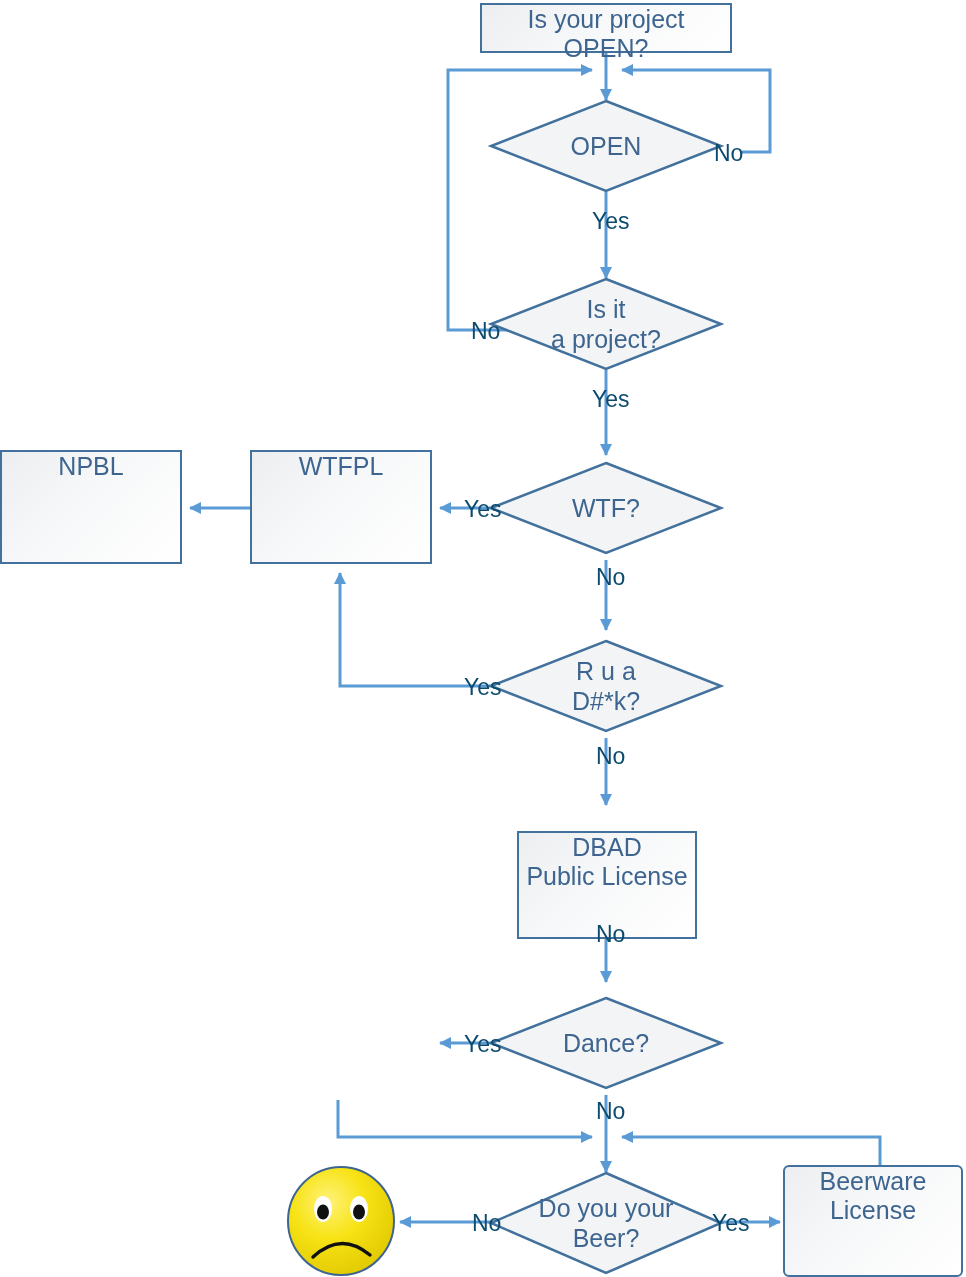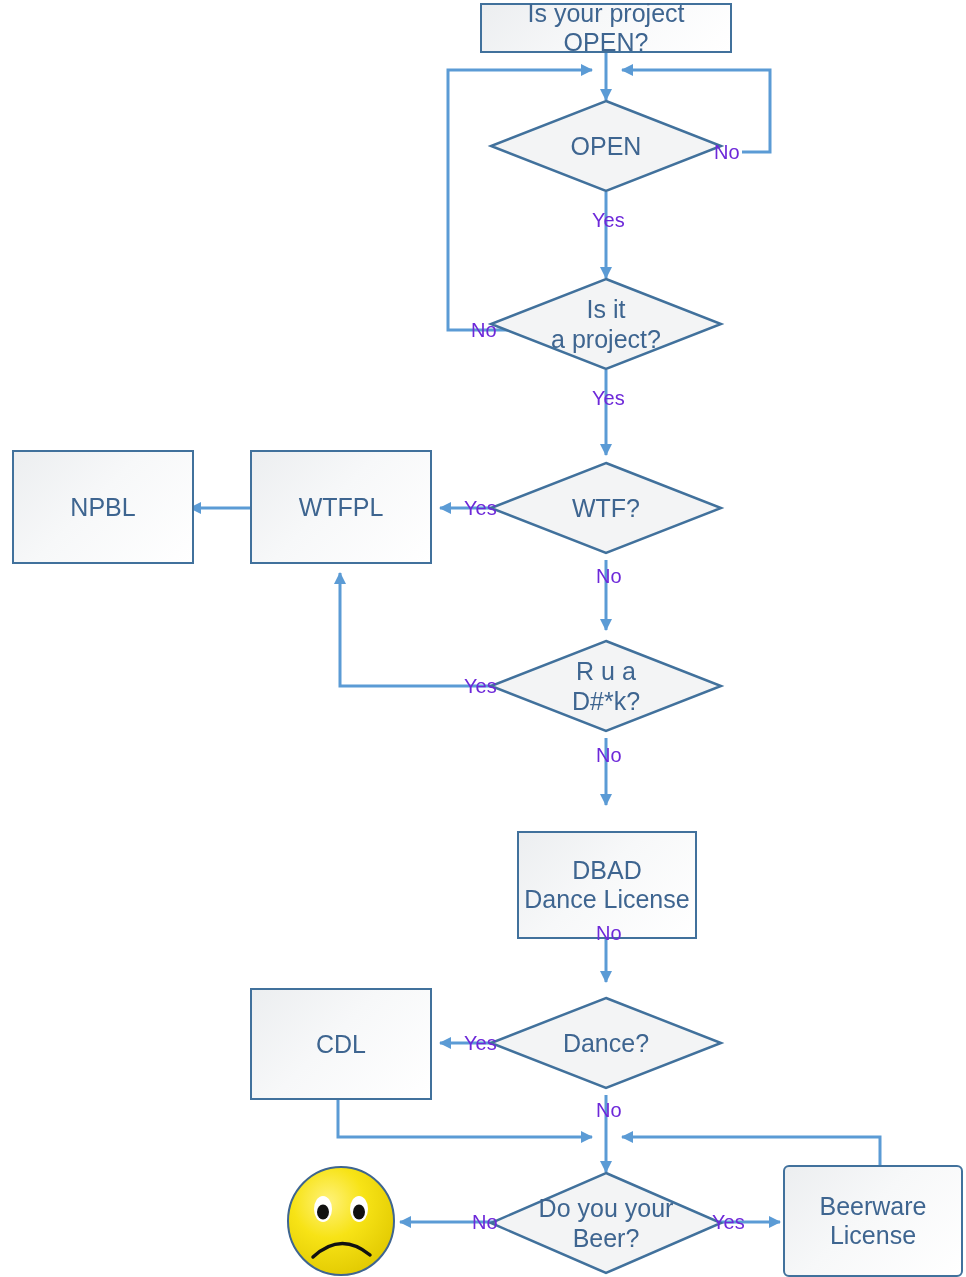--- a/index.html
+++ b/index.html
@@ -22,21 +22,20 @@
     left: 0;
     top: 0;
     width: 966px;
     height: 1277px;
     pointer-events: none;
   }
   .node {
     position: absolute;
     box-sizing: border-box;
     display: flex;
-    align-items: center;
     justify-content: center;
     text-align: center;
     color: #3E6590;
     line-height: 1.15;
   }
   .rect {
     border: 2px solid #41719C;
     background: linear-gradient(135deg, #eceef0 0%, #f7f8f9 45%, #ffffff 100%);
     font-size: 25px;
   }
@@ -59,22 +58,22 @@
     align-items: center;
     justify-content: center;
     text-align: center;
     color: #3E6590;
     font-size: 25px;
     line-height: 1.2;
     pointer-events: none;
   }
   .edge-label {
     position: absolute;
-    color: #6d28d9;
-    font-size: 20px;
+    color: #0c4a6e;
+    font-size: 23px;
     white-space: nowrap;
     line-height: 1;
   }
   .smiley {
     position: absolute;
   }
 </style>
 </head>
 <body>
 
@@ -158,53 +157,50 @@
     <svg width="232" height="92" viewBox="0 0 232 92">
       <polygon points="116,1 231,46 116,91 1,46" fill="#f3f4f5" stroke="#41719C" stroke-width="2.5"></polygon>
     </svg>
     <div class="diamond-label">WTF?</div>
   </div>
 
   <div class="node rect" style="left:250px; top:450px; width:182px; height:114px;">
     <span>WTFPL</span>
   </div>
 
-  <div class="node rect" style="left:0px; top:450px; width:182px; height:114px;margin-left:12px;">
+  <div class="node rect" style="left:0px; top:450px; width:182px; height:114px;">
     <span>NPBL</span>
   </div>
 
   <div class="diamond-wrap" style="left:490px; top:640px; width:232px; height:92px;">
     <svg width="232" height="92" viewBox="0 0 232 92">
       <polygon points="116,1 231,46 116,91 1,46" fill="#f3f4f5" stroke="#41719C" stroke-width="2.5"></polygon>
     </svg>
     <div class="diamond-label">
       <span>
         <span>R u a</span><br>
         <span>D#*k?</span>
       </span>
     </div>
   </div>
 
   <div class="node rect" style="left:517px; top:812px; width:180px; height:108px;margin-top:19px;">
     <span>
       <span>DBAD</span><br>
-      <span>Dance License</span>
+      <span>Public License</span>
     </span>
   </div>
 
   <div class="diamond-wrap" style="left:490px; top:997px; width:232px; height:92px;">
     <svg width="232" height="92" viewBox="0 0 232 92">
       <polygon points="116,1 231,46 116,91 1,46" fill="#f3f4f5" stroke="#41719C" stroke-width="2.5"></polygon>
     </svg>
     <div class="diamond-label">Dance?</div>
   </div>
 
-  <div class="node rect" style="left:250px; top:988px; width:182px; height:112px;">
-    <span>CDL</span>
-  </div>
 
   <div class="diamond-wrap" style="left:490px; top:1172px; width:232px; height:102px;">
     <svg width="232" height="102" viewBox="0 0 232 102">
       <polygon points="116,1 231,51 116,101 1,51" fill="#f3f4f5" stroke="#41719C" stroke-width="2.5"></polygon>
     </svg>
     <div class="diamond-label">
       <span>
         <span>Do you your</span><br>
         <span>Beer?</span>
       </span>

